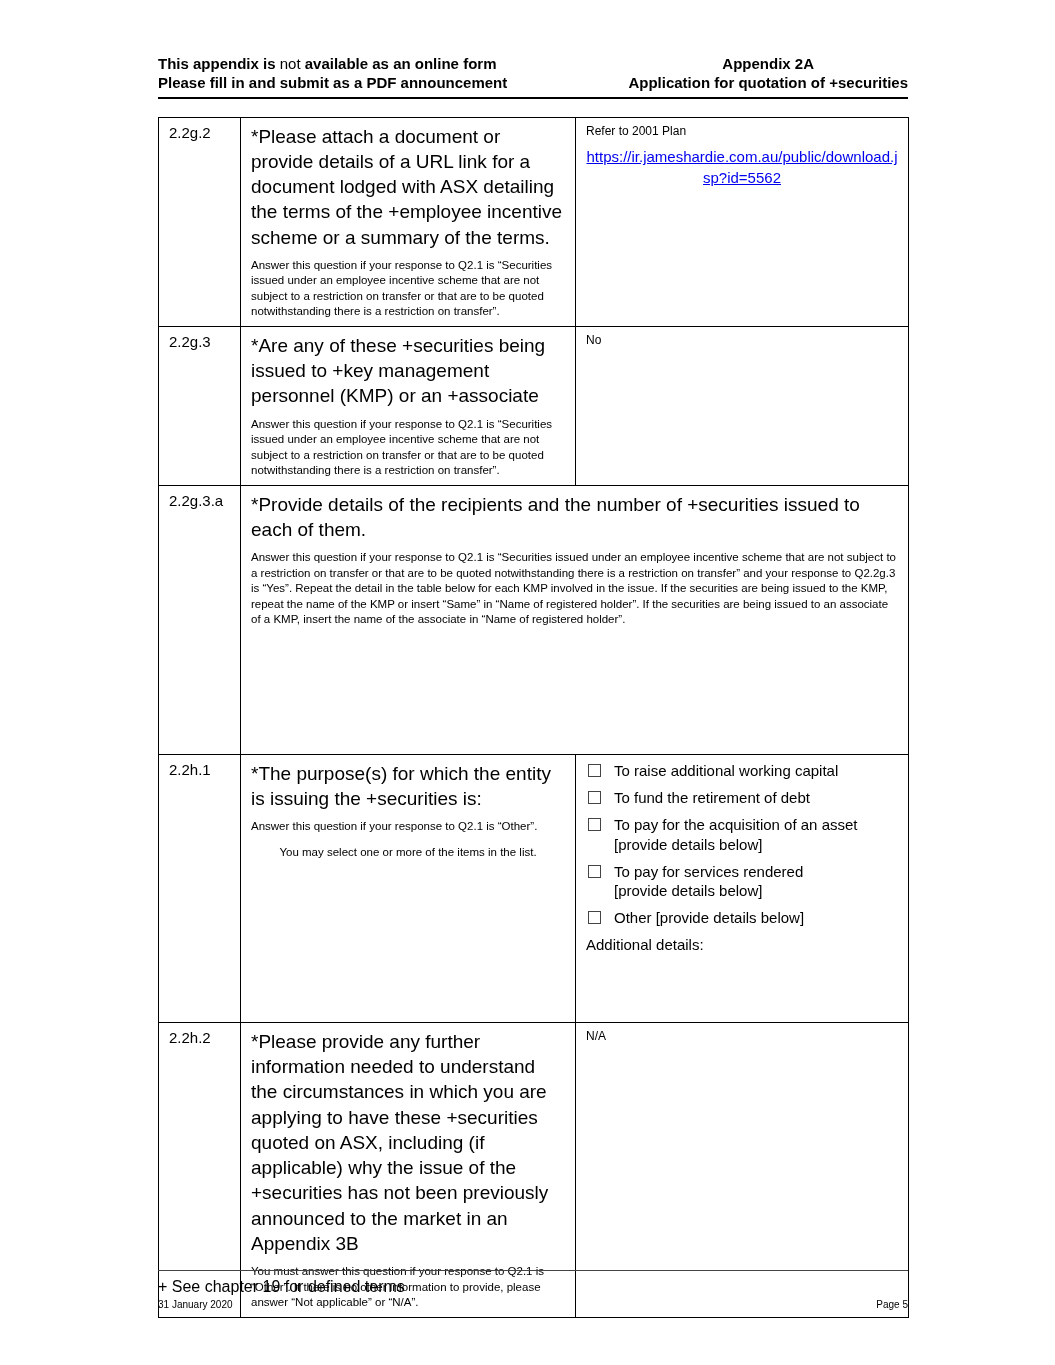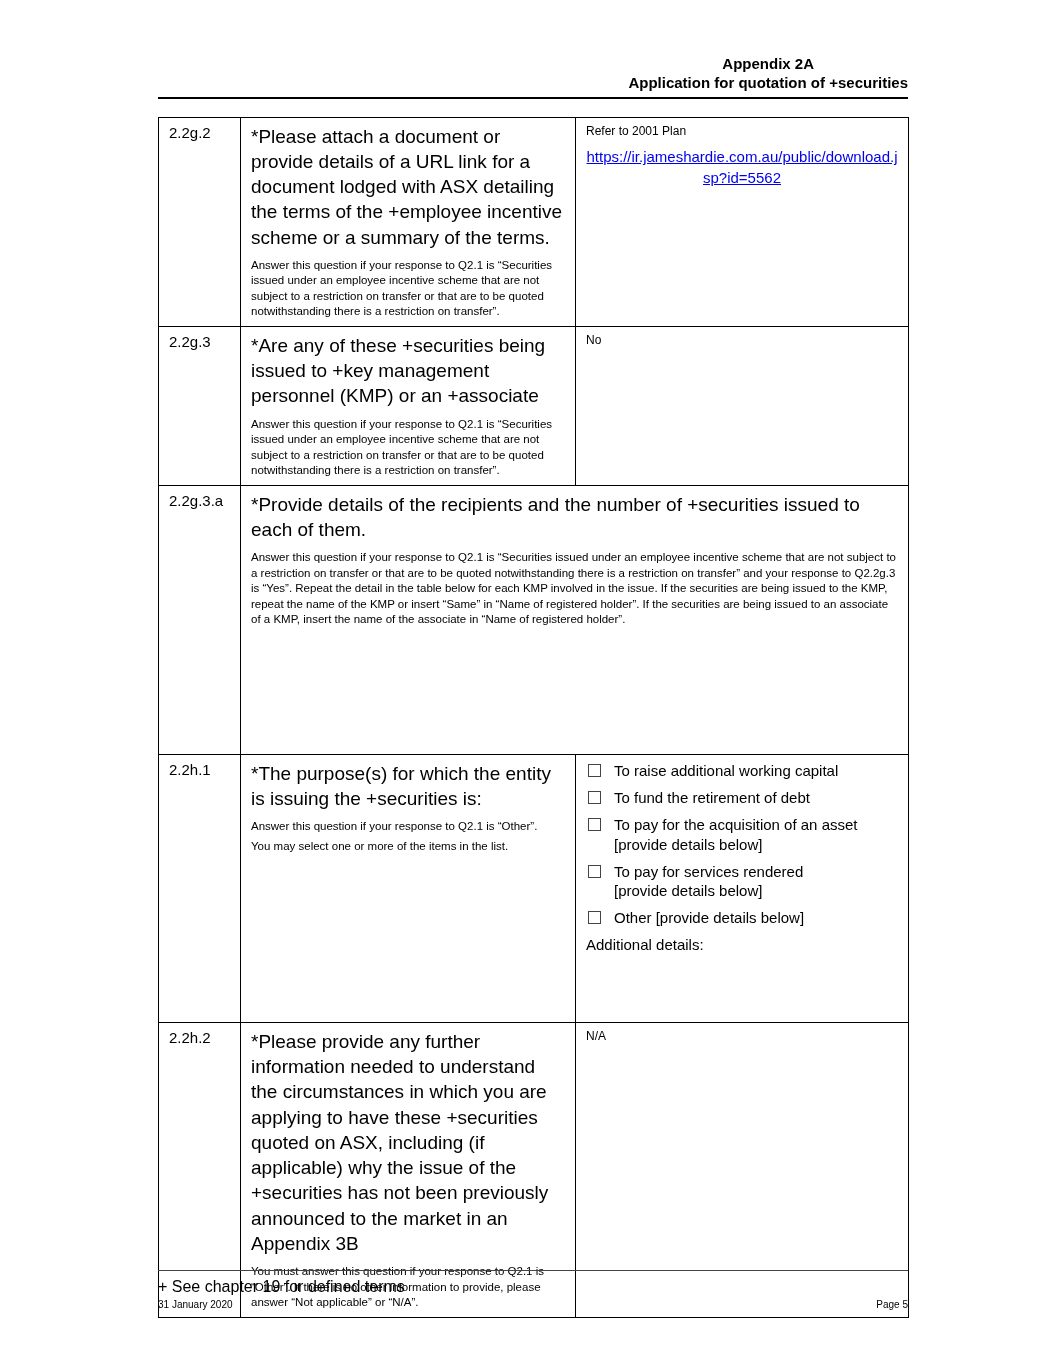--- a/index.html
+++ b/index.html
@@ -20,21 +20,21 @@
   .hdr .notword { font-weight:normal; }
 
   
   table.form { border-collapse:collapse; width:750px; margin-top:18px; table-layout:fixed; }
   table.form > tbody > tr > td { border:1px solid #000; vertical-align:top; padding:6px 10px 6px 10px; }
   td.num { width:82px; font-size:15px; padding-left:9px; }
   td.qcol { width:335px; }
   td.acol { width:333px; }
   .qtext { font-size:19px; line-height:1.33; }
   .note  { font-size:11.5px; line-height:1.35; margin-top:8px; }
-  .note + .note { margin-top:4px; }
+  .note + .note { margin-top:10px;text-align:center; }
   .atext { font-size:12px; line-height:1.33; }
   a.doclink { color:#0000EE; text-decoration:underline; font-size:15px; line-height:1.35;
               word-break:break-all; display:inline-block; margin-top:8px; cursor:pointer;text-align:center; }
 
   
   table.inner { border-collapse:collapse; table-layout:fixed; width:625px; margin-top:30px;
                 border:2px solid #808080; }
   table.inner th, table.inner td { border:1px solid #000; vertical-align:top;
                 text-align:left; font-weight:normal; font-size:14.5px; line-height:1.3;
                 padding:6px 8px; }
@@ -57,20 +57,22 @@
   .footer-note { font-size:16px; line-height:1.35; }
   .footer-row { display:flex; justify-content:space-between; font-size:10px; line-height:1.35; }
 </style>
 </head>
 <body>
 
 <div class="content">
 
   <div class="hdr">
     <div class="left">
+      <div><span>This appendix is </span><span class="notword">not</span><span> available as an online form</span></div>
+      <div>Please fill in and submit as a PDF announcement</div>
     </div>
     <div class="right">
       <div>Appendix 2A</div>
       <div>Application for quotation of +securities</div>
     </div>
   </div>
 
   <table class="form">
     <tbody>
 

